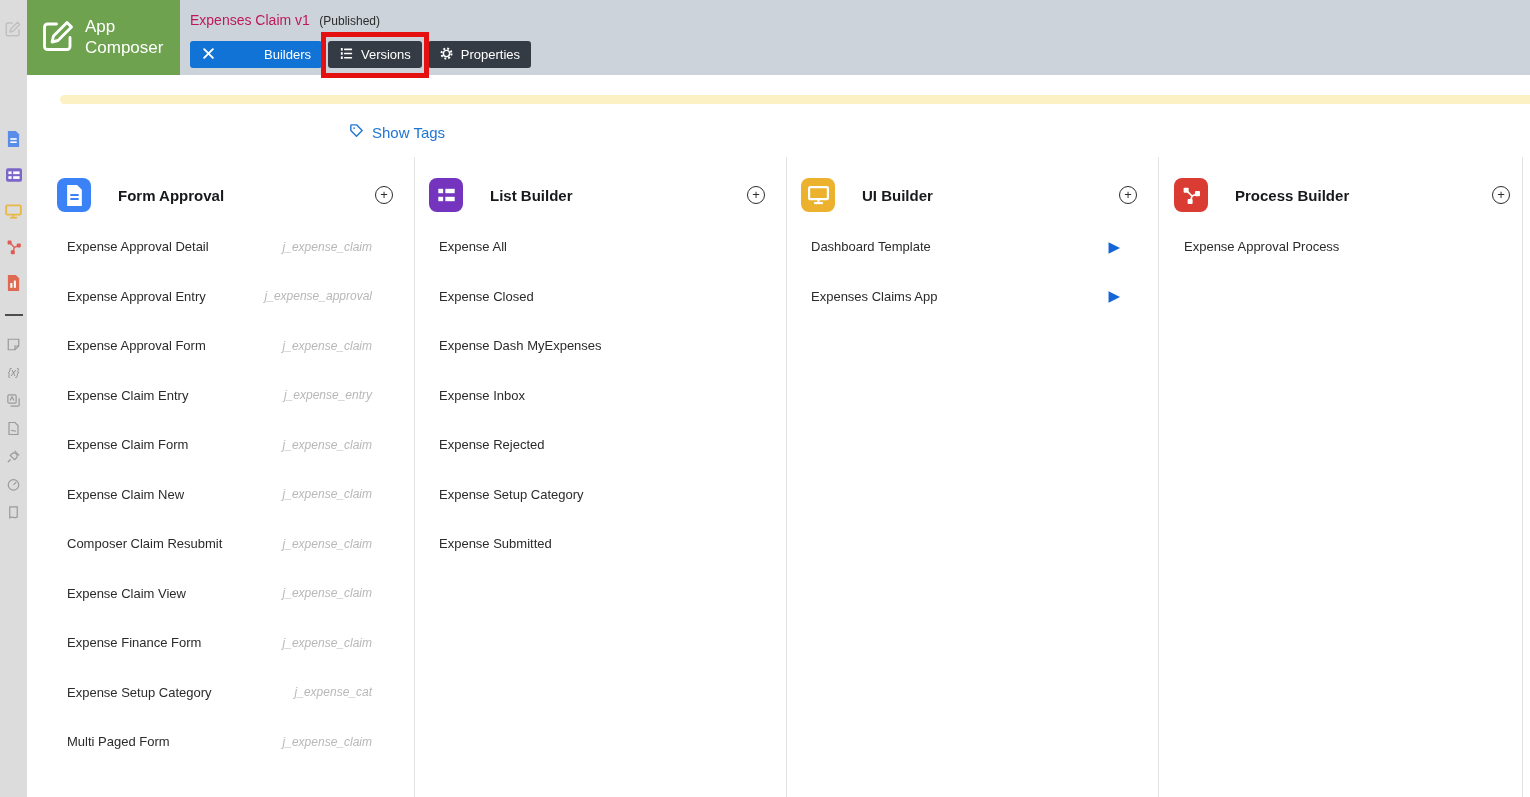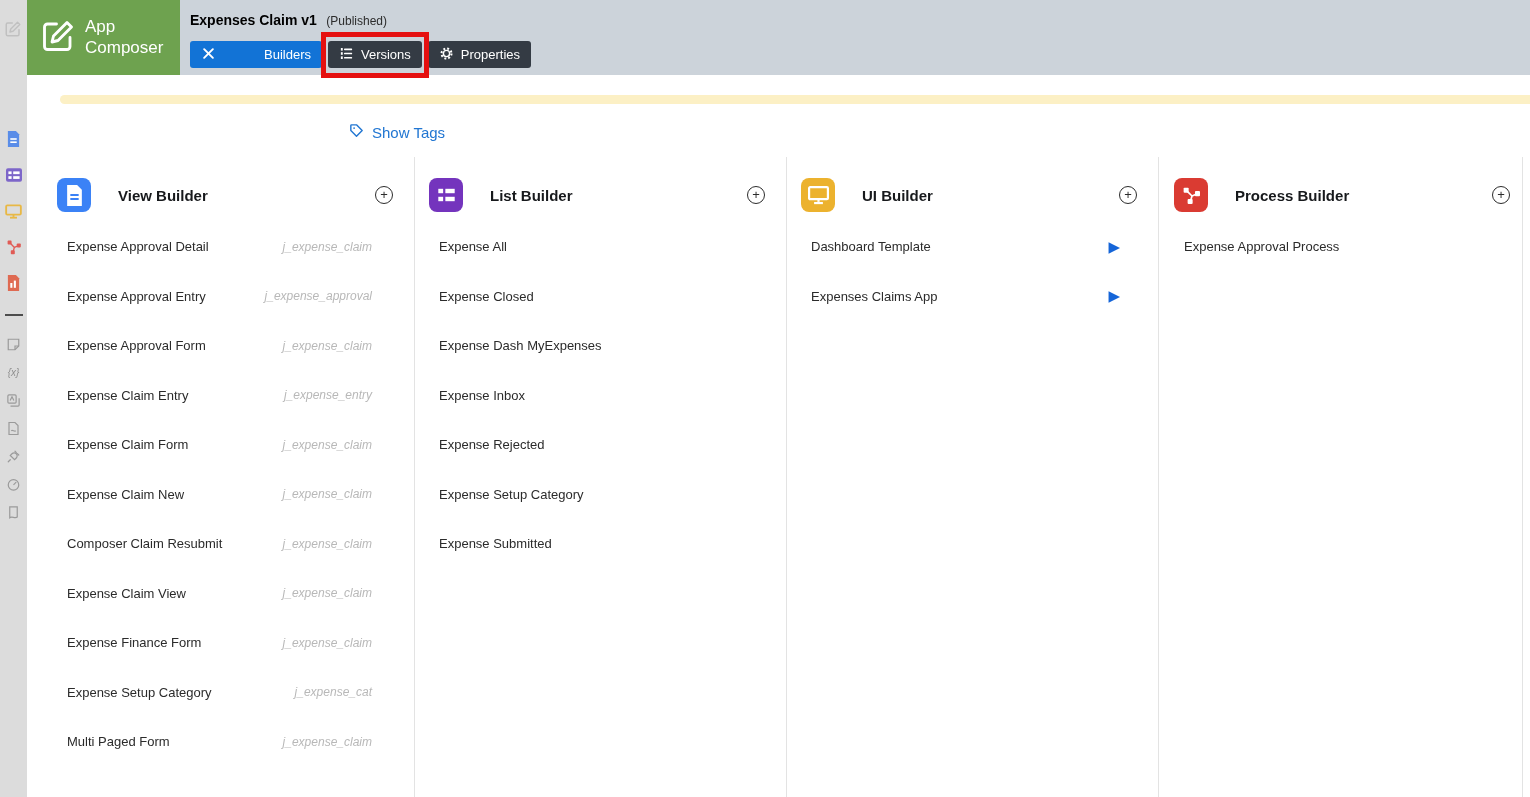--- a/index.html
+++ b/index.html
@@ -14,21 +14,21 @@
   .rail-slot.small{height:28px;}
   .rail-divider{width:18px;border-top:2px solid #4d4d4d;margin:13px 0 14px;}
   .env-var{font-size:10px;font-style:italic;color:#8f8f8f;}
 
   
   .header{position:absolute;left:27px;top:0;width:1503px;height:75px;background:#ccd3da;padding-left:26px;}
   .logo{position:absolute;left:0;top:0;width:153px;height:75px;background:#6ea24f;color:#fff;
         display:flex;align-items:center;gap:9px;padding-left:13px;box-sizing:border-box;cursor:pointer;}
   .logo-text{font-size:17px;line-height:1.22;width:86px;}
   .title-row{position:absolute;left:163px;top:11px;white-space:nowrap;}
-  .app-title{font-weight:bold;font-size:14px;color:#000000;margin-top:36px;}
+  .app-title{font-weight:normal;font-size:14px;color:#be185d;margin-top:36px;}
   .app-status{font-size:12px;color:#2c2c2c;margin-left:5px;}
   .tabs{position:absolute;left:163px;top:41px;display:flex;gap:6px;align-items:center;}
   .tab{height:27px;display:flex;align-items:center;gap:7px;padding:0 11px;border-radius:3px;
        color:#fff;font-size:13px;cursor:pointer;white-space:nowrap;}
   .tab.blue{background:#1273d6;gap:48px;}
   .tab.dark{background:#343b44;}
   .versions-wrap{position:relative;}
   .annotation-box{position:absolute;left:-7px;top:-9px;right:-7px;bottom:-10px;
                   border:5px solid #e51010;z-index:6;pointer-events:none;}
 
@@ -225,21 +225,21 @@
 
   <div class="col" style="left:57px">
     <div class="col-header">
       <span class="icon-box" style="background: rgb(59, 130, 246); --c: #3b82f6;">
         <svg width="17" height="21" viewBox="0 0 16 20">
             <path fill="#fff" d="M1 0h9.5L15 4.5V20H1z"></path>
             <rect x="4" y="8.5" width="8" height="1.9" rx=".5" fill="var(--c)"></rect>
             <rect x="4" y="12.3" width="8" height="1.9" rx=".5" fill="var(--c)"></rect>
           </svg>
       </span>
-      <span class="col-title">View Builder</span>
+      <span class="col-title">Form Approval</span>
       <span class="add-btn">+</span>
     </div>
     <div class="rows">
         <div class="row">
           <span class="item-label">Expense Approval Detail</span>
           <span class="item-tag">j_expense_claim</span>
         </div>
         <div class="row">
           <span class="item-label">Expense Approval Entry</span>
           <span class="item-tag">j_expense_approval</span>

